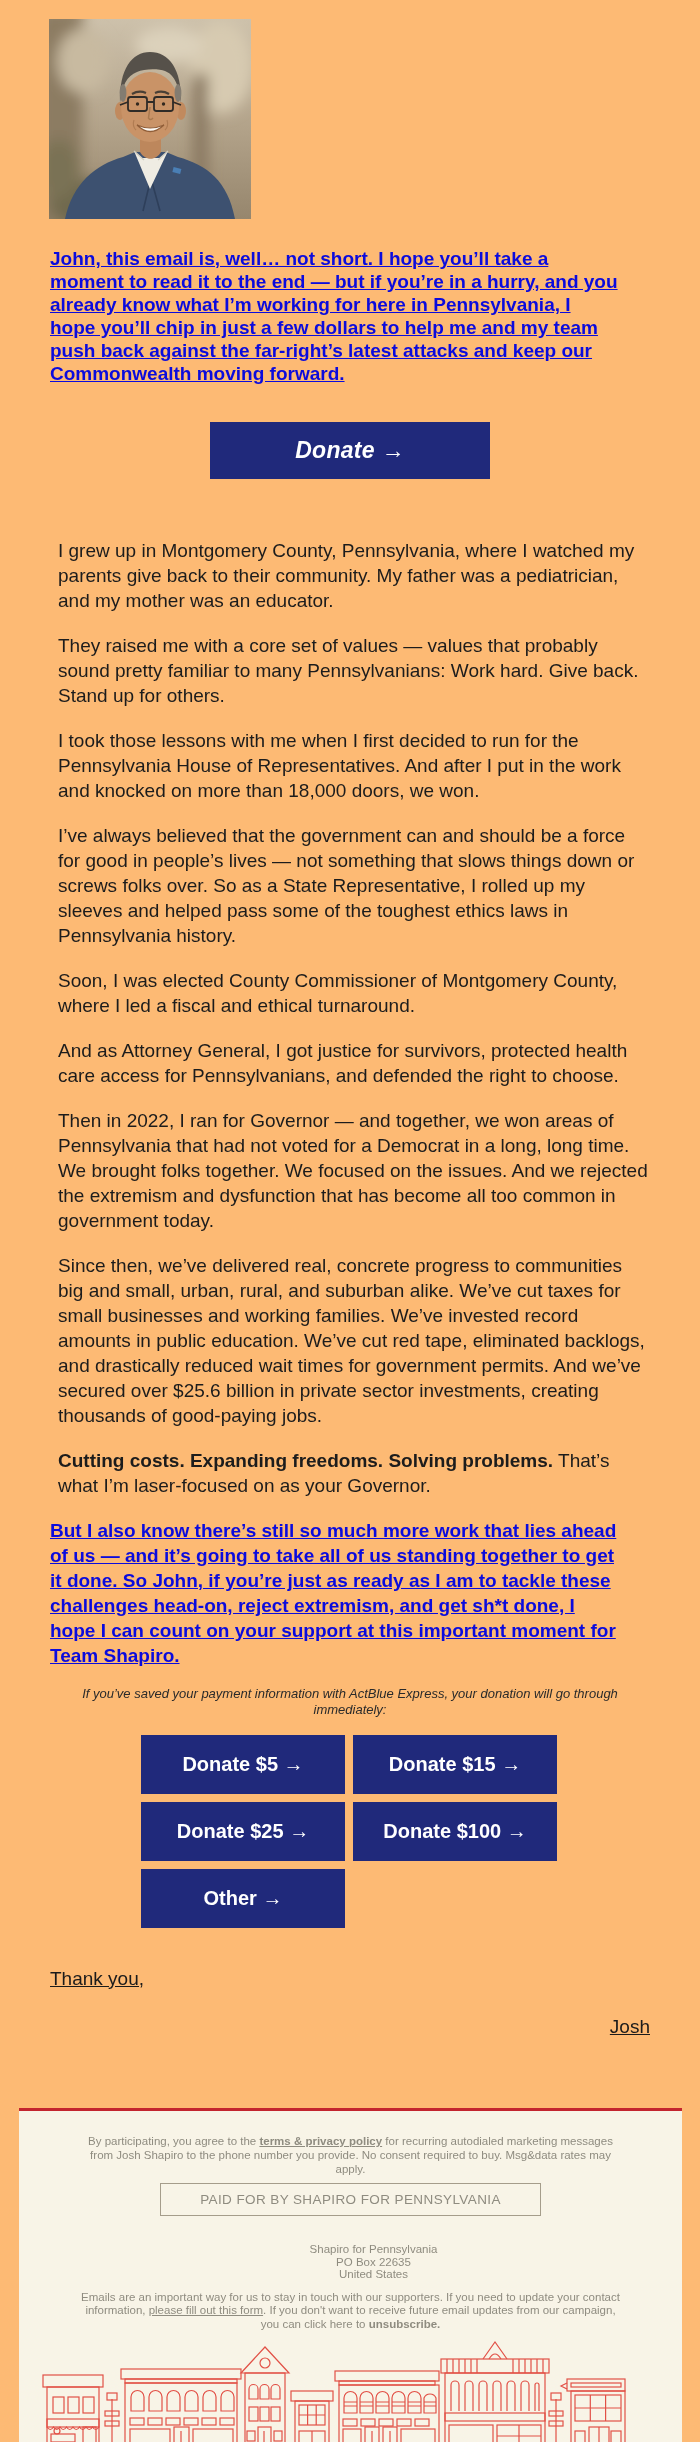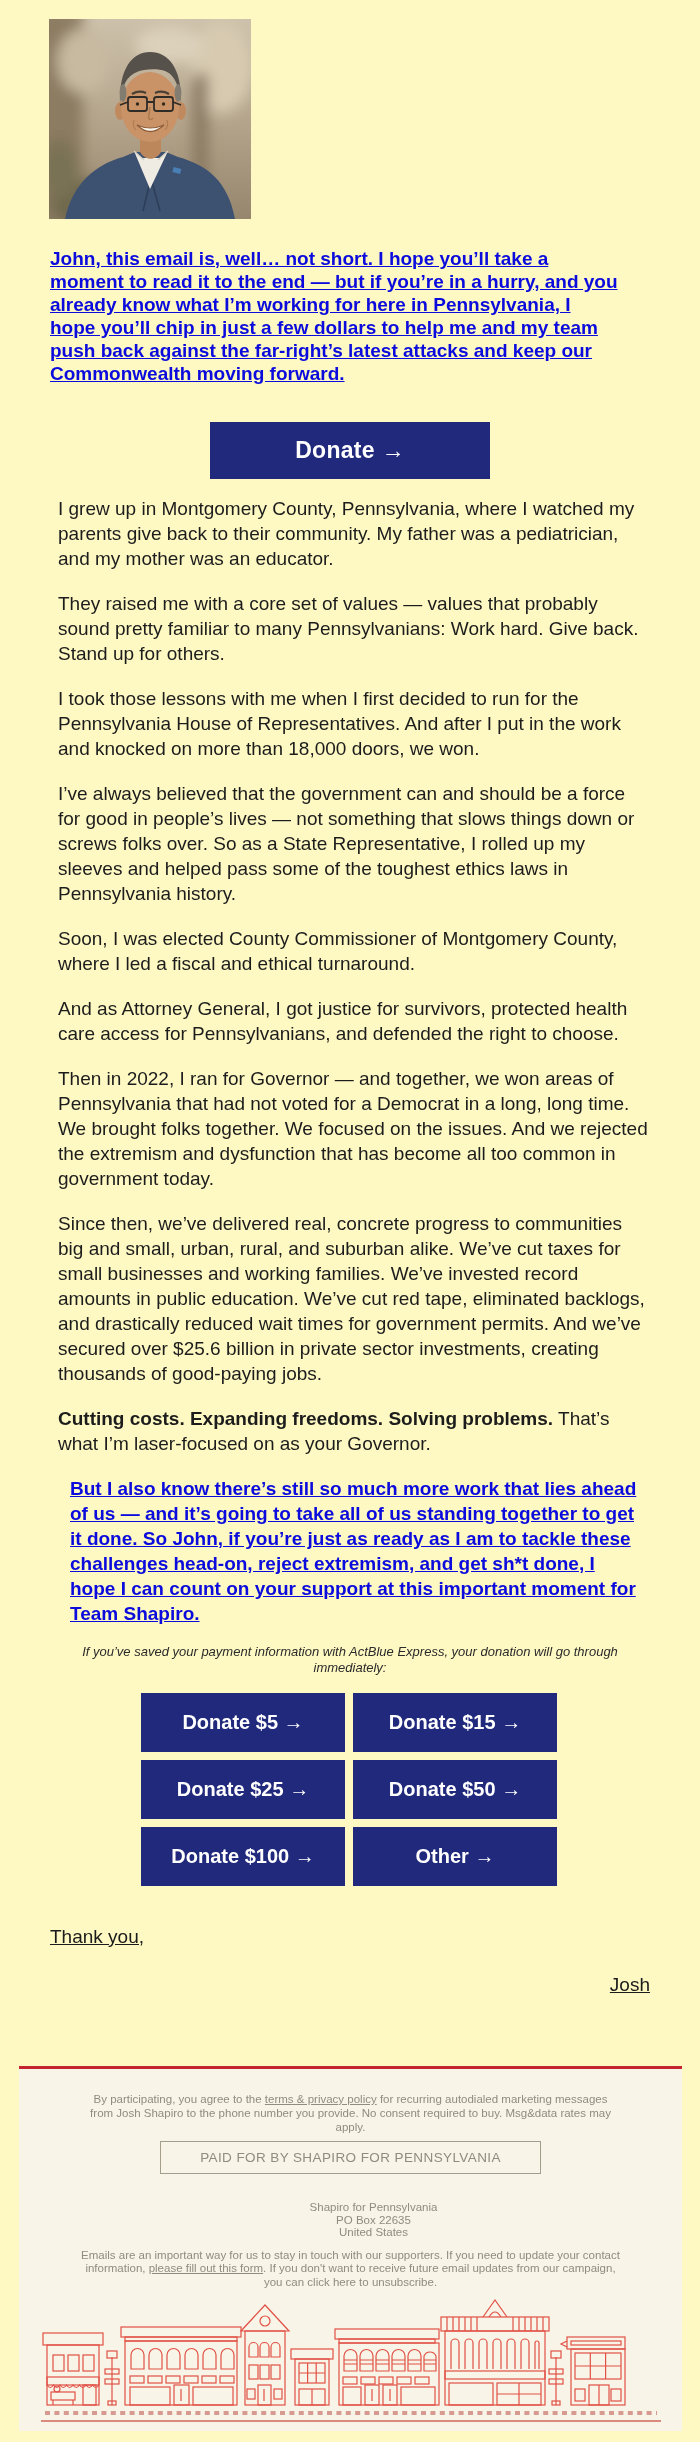--- a/index.html
+++ b/index.html
@@ -1,47 +1,47 @@
 <!DOCTYPE html>
 <html><head>
 <meta charset="utf-8">
 <style>
   html,body{margin:0;padding:0;background:#ffffff;}
   body{width:700px;height:2442px;overflow:hidden;font-family:"Liberation Sans",sans-serif;color:#1b1b1b;}
-  .email{width:700px;height:2442px;background:#fef9c3;position:relative;}
+  .email{width:700px;height:2442px;background:#fdba74;position:relative;}
   .content{padding:19px 50px 0 50px;}
 
   .photo{width:202px;height:200px;margin:0 0 28px -1px;overflow:hidden;}
   .photo svg{display:block;}
 
   a{cursor:pointer;}
   .intro{display:block;color:#0b0bdd;font-weight:700;font-size:19px;line-height:23px;text-decoration:underline;margin:0 0 37px 0;}
   .intro span{display:block;white-space:nowrap;}
 
-  .btn-hero{display:block;width:280px;height:57px;margin:0 auto 17px auto;background:#20297b;color:#ffffff;font-weight:700;font-size:23px;line-height:57px;text-align:center;text-decoration:none;letter-spacing:.3px;}
+  .btn-hero{display:block;width:280px;height:57px;margin:0 auto 59px auto;background:#20297b;color:#ffffff;font-weight:700;font-size:23px;line-height:57px;text-align:center;text-decoration:none;letter-spacing:.3px;font-style:italic;}
 
   .bodytext{font-size:19px;line-height:25px;color:#1c1c1c;}
   .bodytext p{margin:0 0 20px 8px;}
   .b{font-weight:700;}
 
   .cta{display:block;color:#0b0bdd;font-weight:700;font-size:19px;line-height:25px;text-decoration:underline;margin:0 0 18px 0;}
-  .cta span{display:block;white-space:nowrap;margin-left:20px;}
+  .cta span{display:block;white-space:nowrap;}
 
   .note{font-style:italic;font-size:13px;line-height:16px;color:#2a2a2a;text-align:center;margin:0 0 17px 0;}
 
   .grid{display:grid;grid-template-columns:204px 204px;column-gap:10px;row-gap:11px;width:418px;margin:8px auto 38px auto;gap:8px;}
   .btn-amt{display:block;height:59px;background:#20297b;color:#ffffff;font-weight:700;font-size:20px;line-height:59px;text-align:center;text-decoration:none;}
 
   .sign{font-size:19px;line-height:25px;margin:0 0 23px 0;text-decoration:underline;}
   .sign.name{margin:0;text-align:right;}
 
   .footer{margin:69px 0 0 19px;width:663px;height:365px;background:#f8f4e7;border-top:3px solid #c3242e;box-sizing:border-box;}
   .legal{font-size:11.5px;line-height:14px;color:#8f8c80;text-align:center;width:530px;margin:23px auto 0 auto;}
   .flink{color:#8f8c80;text-decoration:underline;}
-  .flink.b{font-weight:400;}
+  .flink.b{font-weight:700;}
   .flink.nound{text-decoration:none;}
   .paidbox{width:379px;height:31px;border:1px solid #a59d8b;margin:7px auto 8px auto;text-align:center;line-height:31px;font-size:13.5px;color:#8f8c80;letter-spacing:.4px;}
   .addr{margin:27px auto 0 auto;font-size:11.5px;line-height:12.5px;color:#8f8c80;text-align:center;padding-left:46px;}
   .contact{font-size:11.5px;line-height:13.5px;color:#8f8c80;text-align:center;width:548px;margin:10px auto 0 auto;}
   .art{width:620px;margin:8px auto 0 auto;}
   .art svg{display:block;}
 </style>
 </head>
 <body>
 
@@ -137,21 +137,20 @@
         <span>Team Shapiro.</span>
       </a>
     </div>
 
     <p class="note">If you’ve saved your payment information with ActBlue Express, your donation will go through immediately:</p>
 
     <div class="grid">
       <a class="btn-amt">Donate $5 →</a>
       <a class="btn-amt">Donate $15 →</a>
       <a class="btn-amt">Donate $25 →</a>
-      <a class="btn-amt">Donate $50 →</a>
       <a class="btn-amt">Donate $100 →</a>
       <a class="btn-amt">Other →</a>
     </div>
 
     <p class="sign">Thank you,</p>
     <p class="sign name">Josh</p>
   </div>
 
   <div class="footer">
     <p class="legal">

